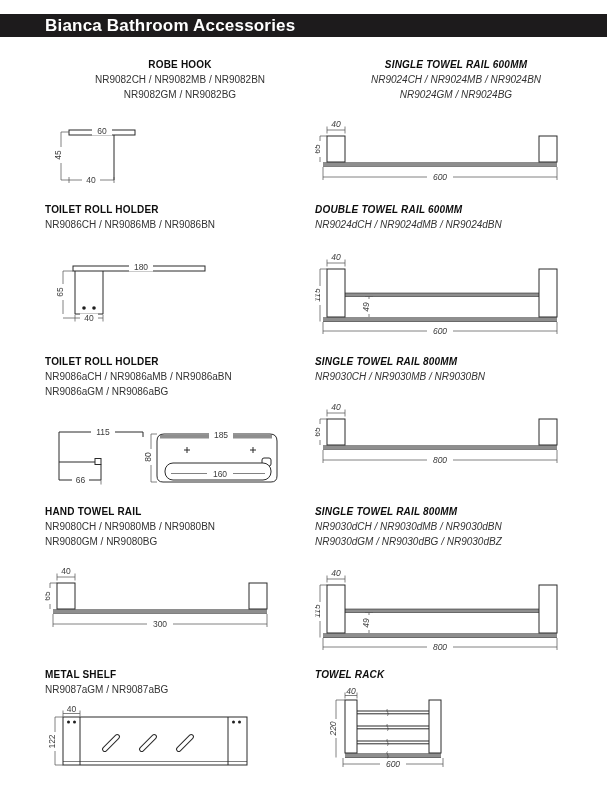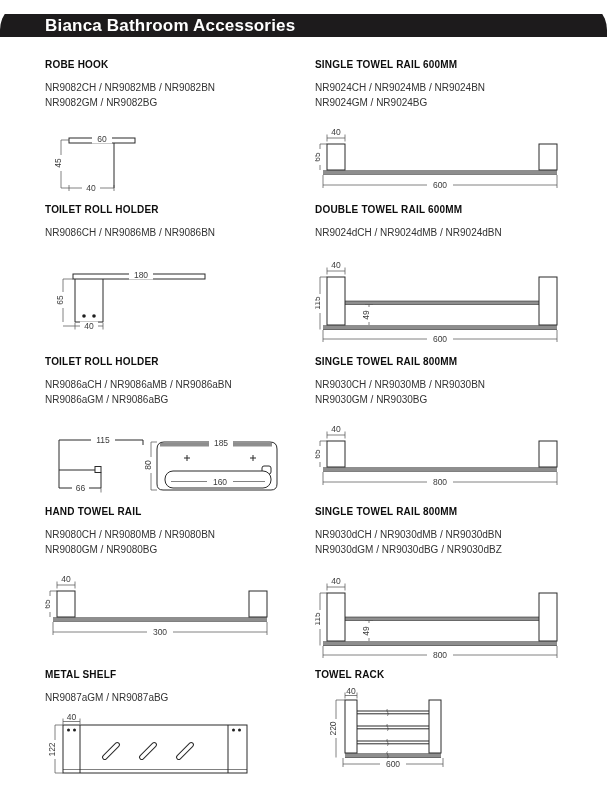--- a/index.html
+++ b/index.html
@@ -1,26 +1,26 @@
 <!DOCTYPE html>
 <html><head>
 <meta charset="utf-8">
 <style>
   html,body{margin:0;padding:0;background:#fff;}
   .page{width:607px;height:807px;background:#fff;overflow:hidden;
-        font-family:"Liberation Sans",sans-serif;border-radius:30px;}
+        font-family:"Liberation Sans",sans-serif;}
   .header-bar{margin-top:14px;background:#1d1b1c;height:23px;display:flex;align-items:center;}
   .header-bar h1{color:#fff;font-size:17px;font-weight:bold;margin:0;padding-left:45px;letter-spacing:.2px;}
   .content{padding:22px 10px 0 45px;}
   .row{display:flex;}
-  .r1{min-height:145px;} .r2{min-height:152px;} .r3{min-height:150px;} .r4{min-height:163px;}
+  .r1{min-height:145px;text-align:center;} .r2{min-height:152px;} .r3{min-height:150px;} .r4{min-height:163px;}
   .col-l{flex:0 0 270px;width:270px;}
-  .col-r{flex:1;}
+  .col-r{flex:1;font-style:italic;}
   .product-title{font-size:10px;font-weight:bold;color:#0d0d0d;margin:0;letter-spacing:.2px;}
-  .codes{font-size:10px;color:#333;line-height:1.45;margin-top:11px;}
+  .codes{font-size:10px;color:#333;line-height:1.45;margin-top:3px;}
   .drawing{margin-top:14px;display:block;}
   .drawing.mt-lg{margin-top:17px;}
   .drawing.mt-sm{margin-top:7px;}
   .tech .ln{stroke:#2a2a2a;stroke-width:1;fill:none;}
   .tech .thin{stroke:#2a2a2a;stroke-width:.6;fill:none;}
   .tech .o{stroke:#2a2a2a;stroke-width:1;fill:#fff;}
   .tech .dim{stroke:#585858;stroke-width:.75;fill:none;}
   .tech .gray{fill:#8e8e8e;stroke:none;}
   .tech .bg{fill:#fff;stroke:none;}
   .tech .dot{fill:#1f1f1f;stroke:none;}
@@ -241,21 +241,20 @@
             <line class="dim" x1="126" y1="57.5" x2="220" y2="57.5"></line>
             <rect class="bg" x="162" y="52.5" width="26" height="9.5"></rect>
             <text x="175" y="60.5" text-anchor="middle">160</text>
           </g>
         </svg>
       </div>
       <div class="col-r">
         <h3 class="product-title">SINGLE TOWEL RAIL 800MM</h3>
         <div class="codes">
           <div>NR9030CH / NR9030MB / NR9030BN</div>
-          <div>NR9030GM / NR9030BG</div>
         </div>
         <svg class="tech drawing" width="250" height="70" viewBox="0 0 250 70">
           <g>
             <rect class="gray" x="8" y="46" width="234" height="4"></rect>
             <line class="thin" x1="8" y1="50.5" x2="242" y2="50.5"></line>
           </g>
           <rect class="o" x="12" y="20" width="18" height="26"></rect>
           <rect class="o" x="224" y="20" width="18" height="26"></rect>
           <g>
             <line class="dim" x1="12" y1="14" x2="30" y2="14"></line>

